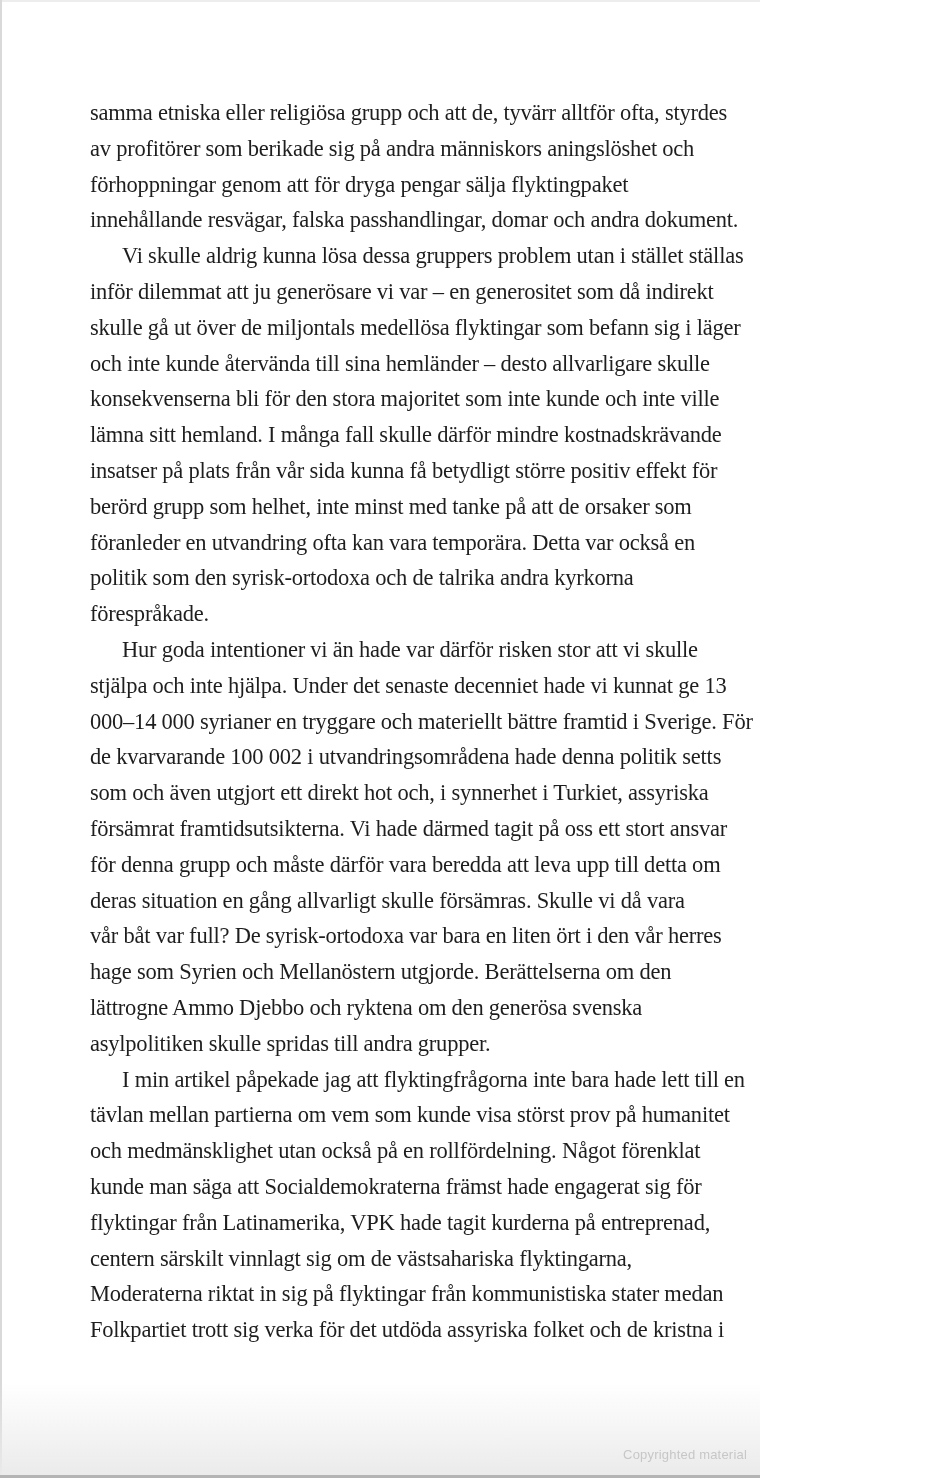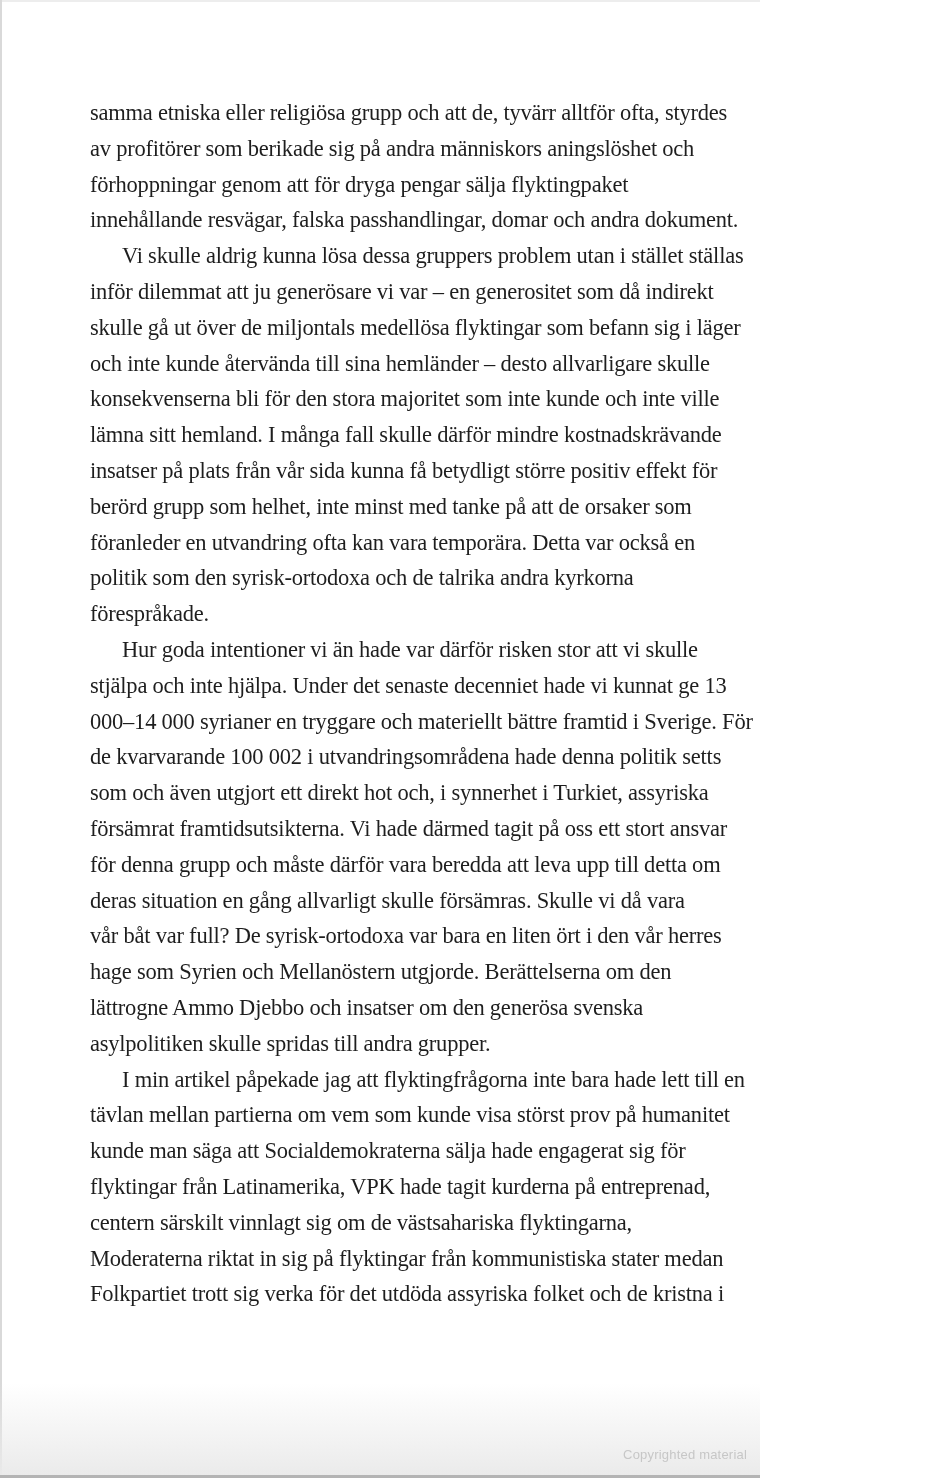--- a/index.html
+++ b/index.html
@@ -105,27 +105,28 @@
         <div class="text-line indented">Hur goda intentioner vi än hade var därför risken stor att vi skulle</div>
         <div class="text-line">stjälpa och inte hjälpa. Under det senaste decenniet hade vi kunnat ge 13</div>
         <div class="text-line">000–14 000 syrianer en tryggare och materiellt bättre framtid i Sverige. För</div>
         <div class="text-line">de kvarvarande 100 002 i utvandringsområdena hade denna politik setts</div>
         <div class="text-line">som och även utgjort ett direkt hot och, i synnerhet i Turkiet, assyriska</div>
         <div class="text-line">försämrat framtidsutsikterna. Vi hade därmed tagit på oss ett stort ansvar</div>
         <div class="text-line">för denna grupp och måste därför vara beredda att leva upp till detta om</div>
         <div class="text-line">deras situation en gång allvarligt skulle försämras. Skulle vi då vara</div>
         <div class="text-line">vår båt var full? De syrisk-ortodoxa var bara en liten ört i den vår herres</div>
         <div class="text-line">hage som Syrien och Mellanöstern utgjorde. Berättelserna om den</div>
-        <div class="text-line">lättrogne Ammo Djebbo och insatser om den generösa svenska</div>
+        <div class="text-line">lättrogne Ammo Djebbo och ryktena om den generösa svenska</div>
         <div class="text-line">asylpolitiken skulle spridas till andra grupper.</div>
       </div>
       <div class="paragraph">
         <div class="text-line indented">I min artikel påpekade jag att flyktingfrågorna inte bara hade lett till en</div>
         <div class="text-line">tävlan mellan partierna om vem som kunde visa störst prov på humanitet</div>
-        <div class="text-line">kunde man säga att Socialdemokraterna sälja hade engagerat sig för</div>
+        <div class="text-line">och medmänsklighet utan också på en rollfördelning. Något förenklat</div>
+        <div class="text-line">kunde man säga att Socialdemokraterna främst hade engagerat sig för</div>
         <div class="text-line">flyktingar från Latinamerika, VPK hade tagit kurderna på entreprenad,</div>
         <div class="text-line">centern särskilt vinnlagt sig om de västsahariska flyktingarna,</div>
         <div class="text-line">Moderaterna riktat in sig på flyktingar från kommunistiska stater medan</div>
         <div class="text-line">Folkpartiet trott sig verka för det utdöda assyriska folket och de kristna i</div>
       </div>
     </div>
 
   <div class="bottom-gradient"></div>
   <div class="page-edge-bottom"></div>
 

